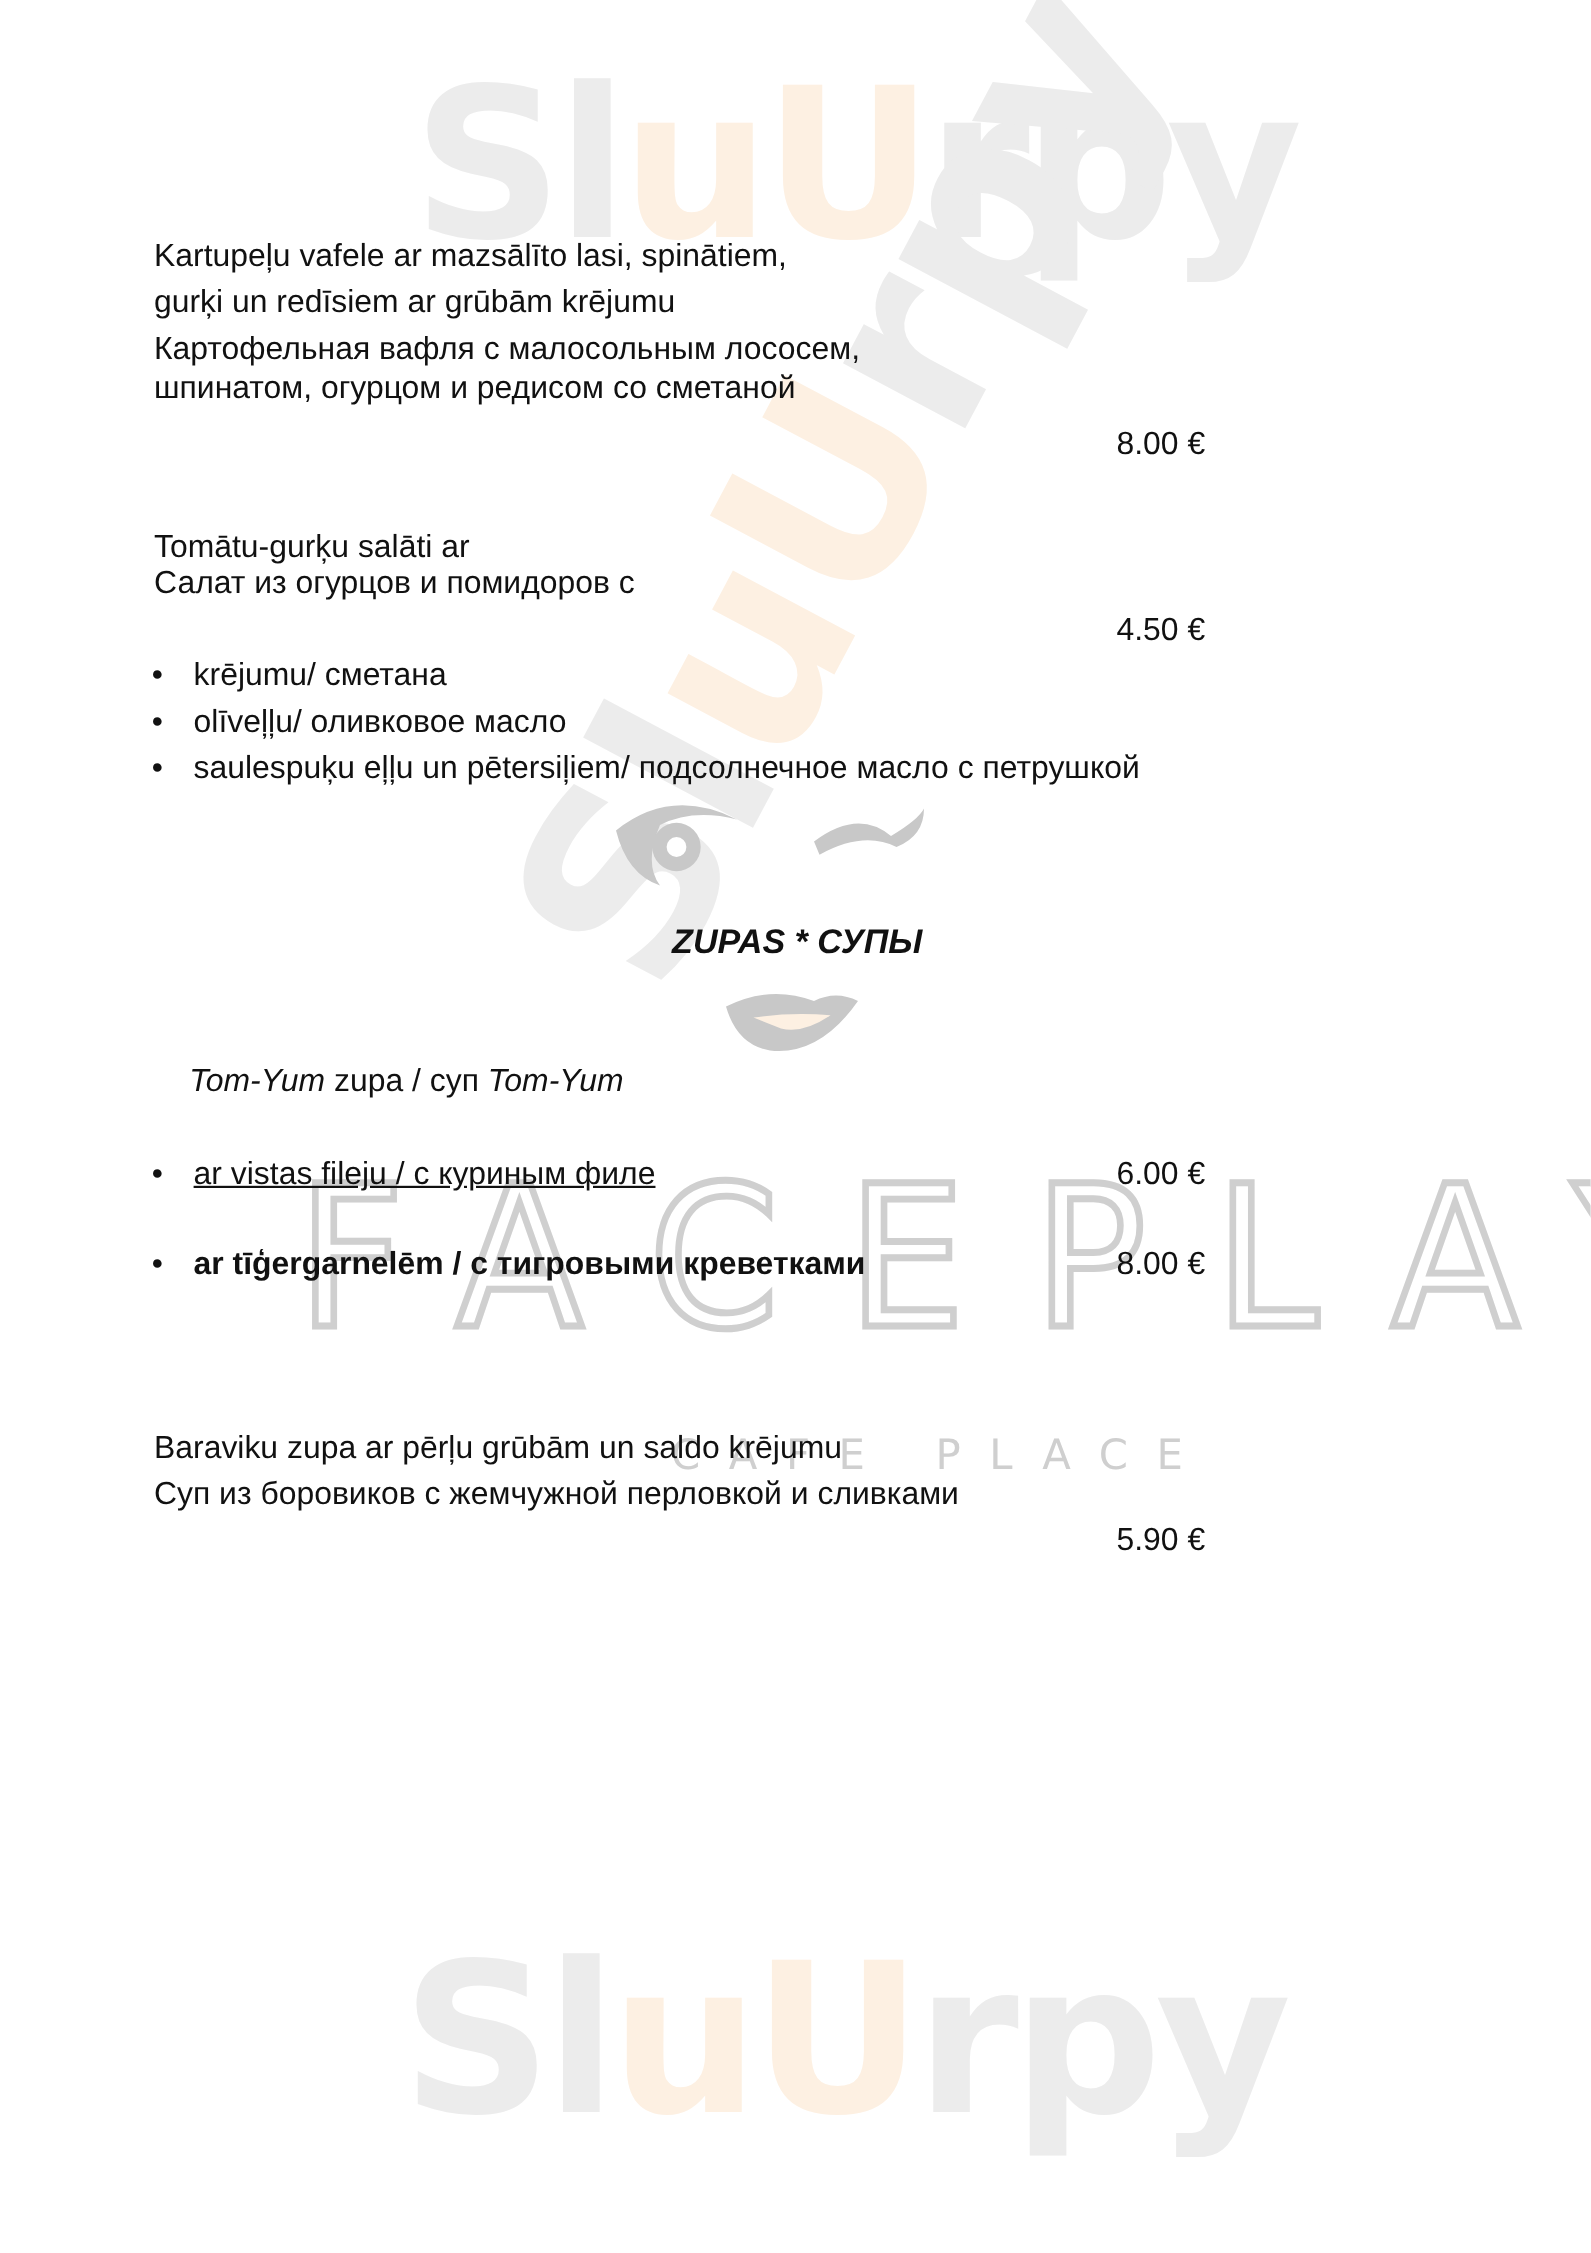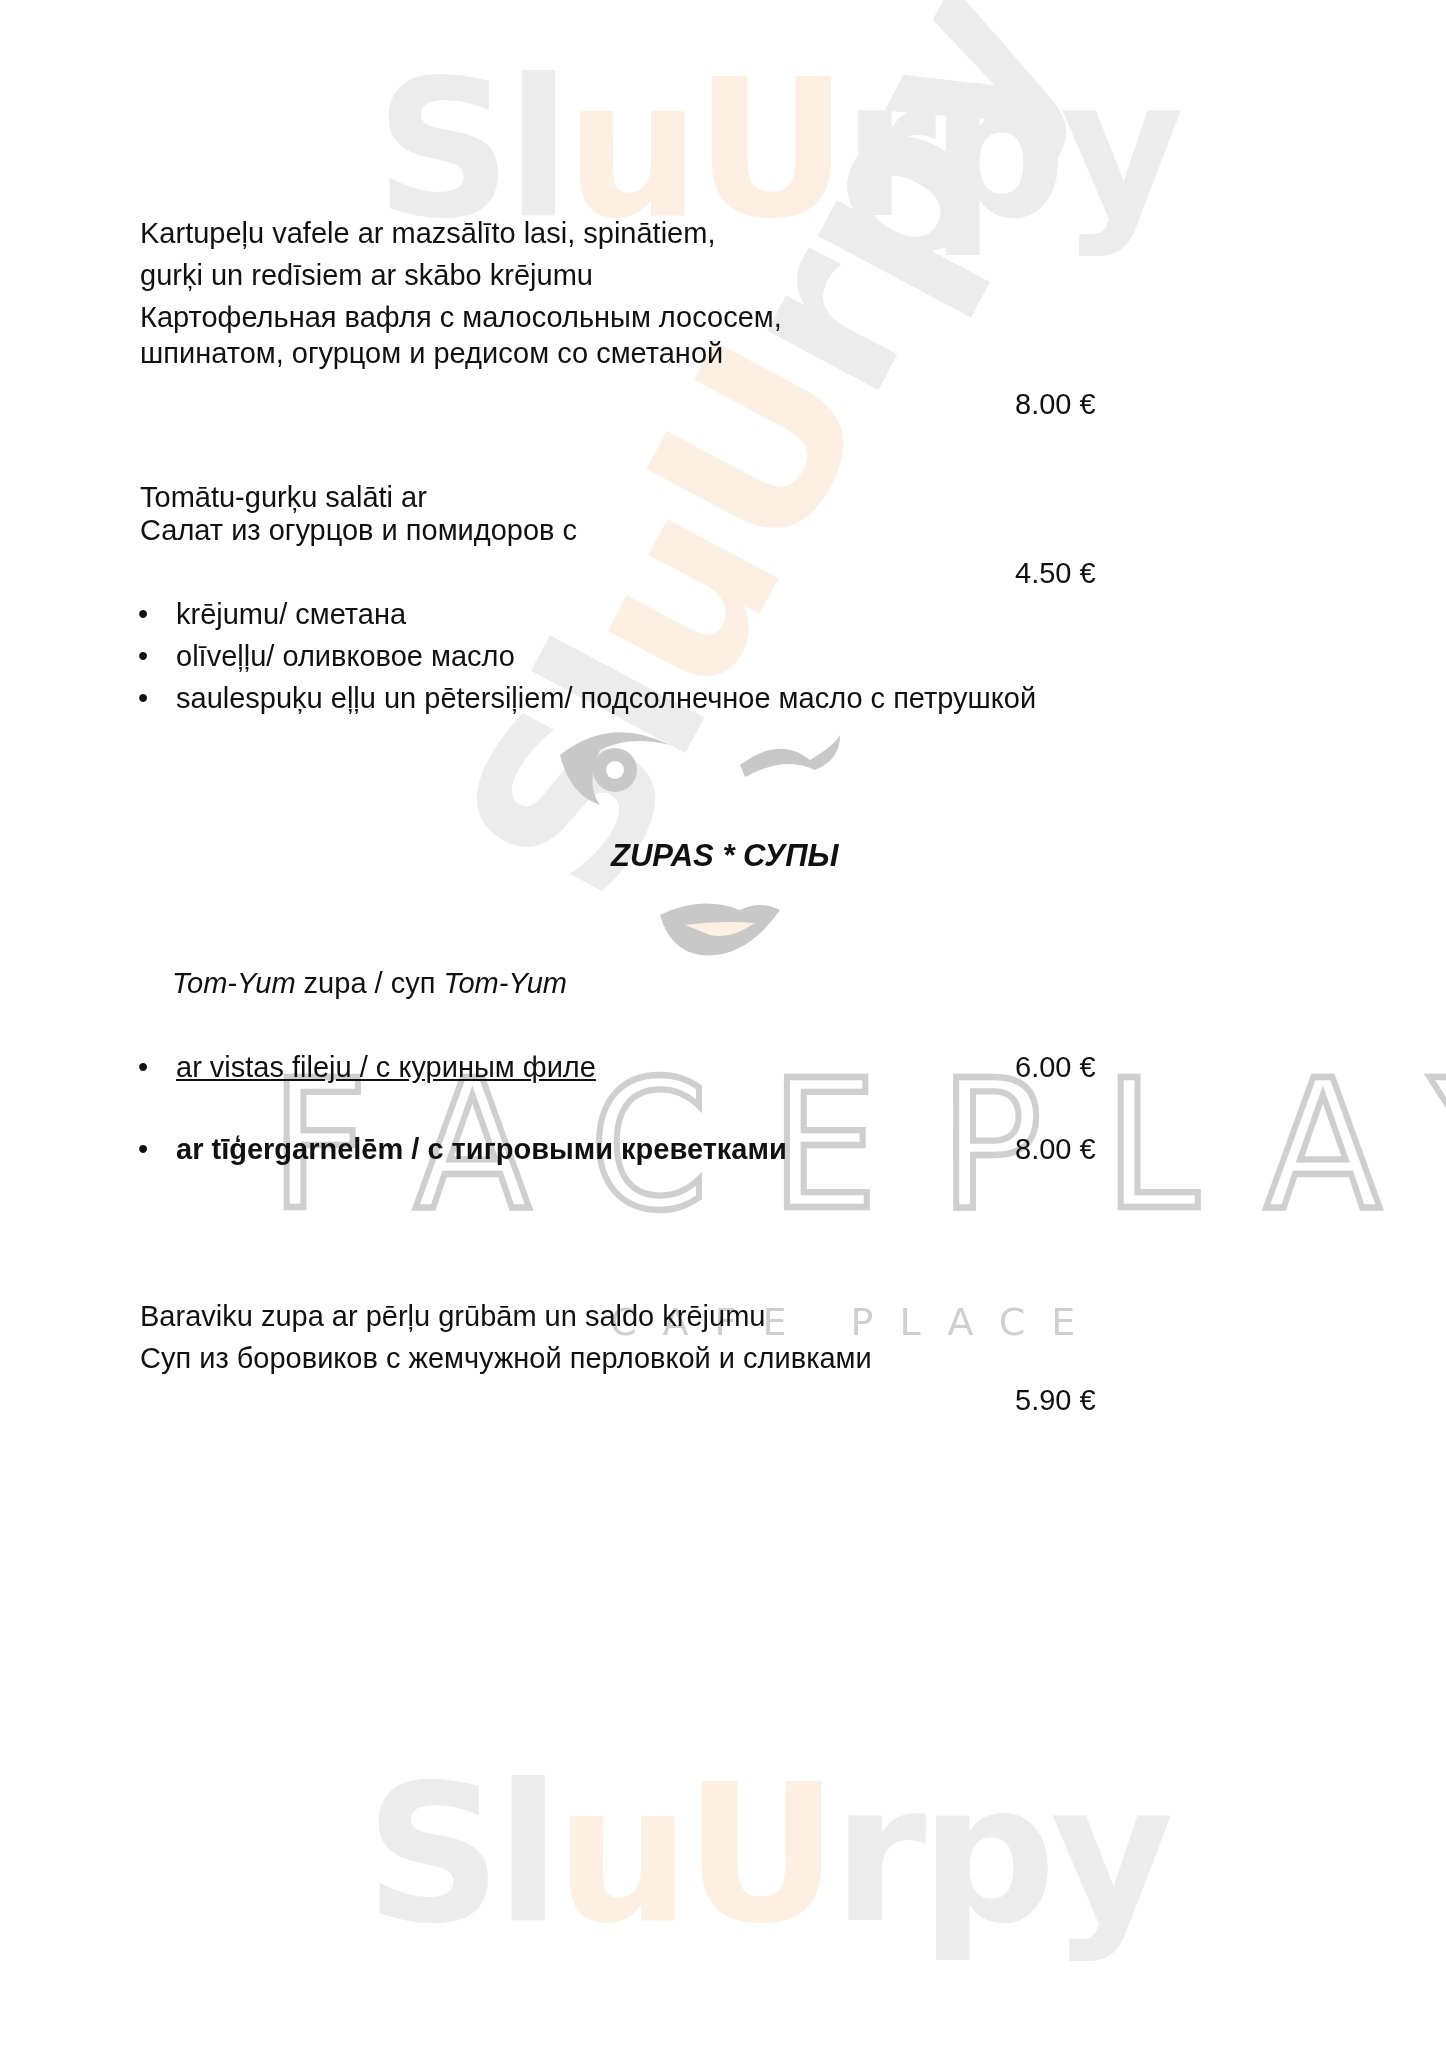--- a/index.html
+++ b/index.html
@@ -59,21 +59,21 @@
       <path d="M20 40 Q70 0 130 30 Q90 20 60 35 Q45 70 60 90 Q30 80 20 40Z"></path>
       <circle cx="75" cy="55" r="22"></circle>
       <circle cx="75" cy="55" r="9" fill="#fff"></circle>
       <path d="M200 50 Q240 20 270 45 Q295 30 300 20 Q300 45 275 55 Q245 40 205 62Z"></path>
       <path d="M120 200 Q160 180 200 195 Q220 185 240 195 Q205 245 160 240 Q130 235 120 200Z"></path>
     </g>
     <path d="M145 210 Q180 205 215 208 Q190 225 170 220Z" fill="#fdf0e2"></path>
   </svg>
 
   <div class="txt" style="left:140px; top:212px;">Kartupeļu vafele ar mazsālīto lasi, spinātiem,</div>
-  <div class="txt" style="left:140px; top:254px;"> gurķi un redīsiem ar skābo krējumu</div>
+  <div class="txt" style="left:140px; top:254px;"> gurķi un redīsiem ar grūbām krējumu</div>
   <div class="txt" style="left:140px; top:296px;">Картофельная вафля с малосольным лососем,</div>
   <div class="txt" style="left:140px; top:332px;">шпинатом, огурцом и редисом со сметаной</div>
   <div class="price" style="top:383px;">8.00 €</div>
 
   <div class="txt" style="left:140px; top:476px;">Tomātu-gurķu salāti ar</div>
   <div class="txt" style="left:140px; top:509px;">Салат из огурцов и помидоров с</div>
   <div class="price" style="top:552px;">4.50 €</div>
 
   <div class="bullet" style="top:593px;">•</div>
   <div class="txt" style="left:176px; top:593px;">krējumu/ сметана</div>

